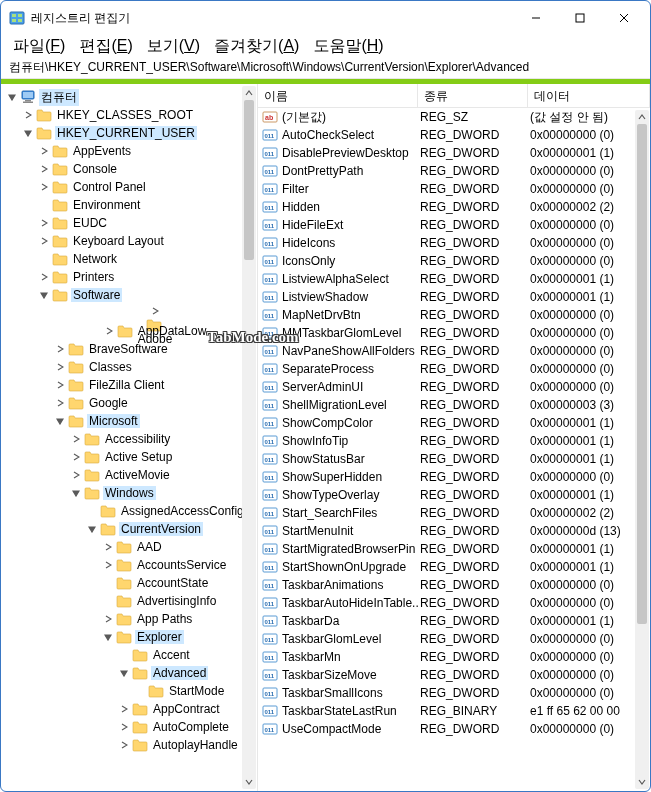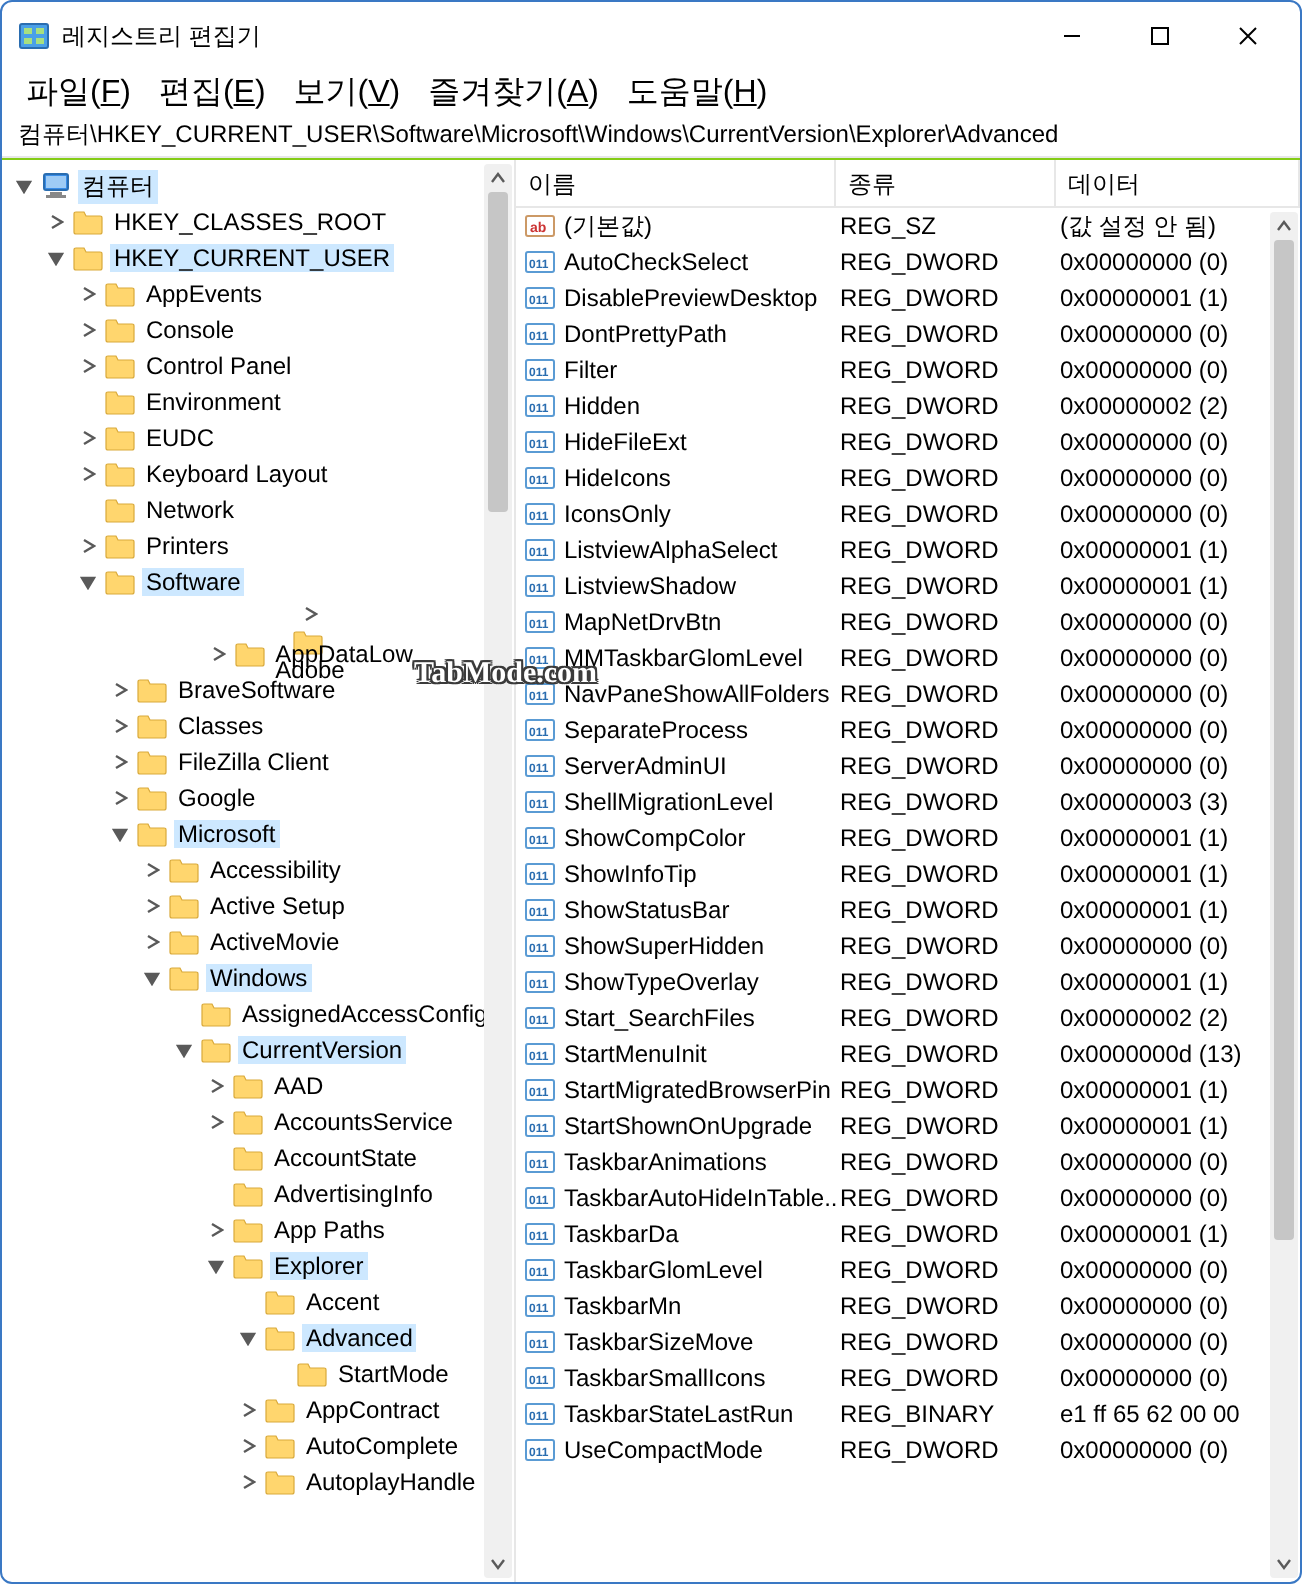--- a/index.html
+++ b/index.html
@@ -7,21 +7,21 @@
   .window { width: 651px; height: 792px; border: 1px solid #3a78c4; border-radius: 6px; overflow: hidden; display: flex; flex-direction: column; background: #fff; }
   .titlebar { height: 34px; display: flex; align-items: center; padding: 0 4px 0 8px; }
   .titlebar-icon { width: 16px; height: 16px; margin-right: 6px; }
   .titlebar-title { flex: 1; font-size: 12px; color: #000; }
   .win-btn { width: 44px; height: 30px; display: flex; align-items: center; justify-content: center; }
   .win-btn svg { width: 10px; height: 10px; stroke: #000; stroke-width: 1; fill: none; }
   .menubar { height: 22px; display: flex; align-items: center; padding: 0 6px; gap: 2px; }
   .menu-item { padding: 2px 6px; font-size: 16px; }
   .menu-item u { text-decoration: underline; }
   .addressbar { height: 22px; padding: 2px 8px; font-size: 12px; border-bottom: 1px solid #e7e7e7; white-space: nowrap; overflow: hidden; }
-  .content { flex: 1; display: flex; overflow: hidden; border-top: 1px solid #84cc16; }
+  .content { flex: 1; display: flex; overflow: hidden; border-top: 5px solid #84cc16; }
   .treepane { width: 257px; overflow: hidden; border-right: 1px solid #e7e7e7; position: relative; }
   .tree { padding: 4px 0 4px 0; }
   .tree-row { display: flex; align-items: center; height: 18px; white-space: nowrap; }
   .expander { width: 14px; height: 14px; display: flex; align-items: center; justify-content: center; flex-shrink: 0; }
   .expander svg { width: 8px; height: 8px; stroke: #5a5a5a; stroke-width: 1.2; fill: none; }
   .expander.open svg { fill: #5a5a5a; }
   .folder-icon { width: 16px; height: 14px; margin: 0 3px 0 1px; flex-shrink: 0; }
   .pc-icon { width: 16px; height: 14px; margin: 0 3px 0 1px; flex-shrink: 0; }
   .tree-label { font-size: 12px; padding: 0 2px; }
   .tree-label.sel { background: #cde8ff; }

